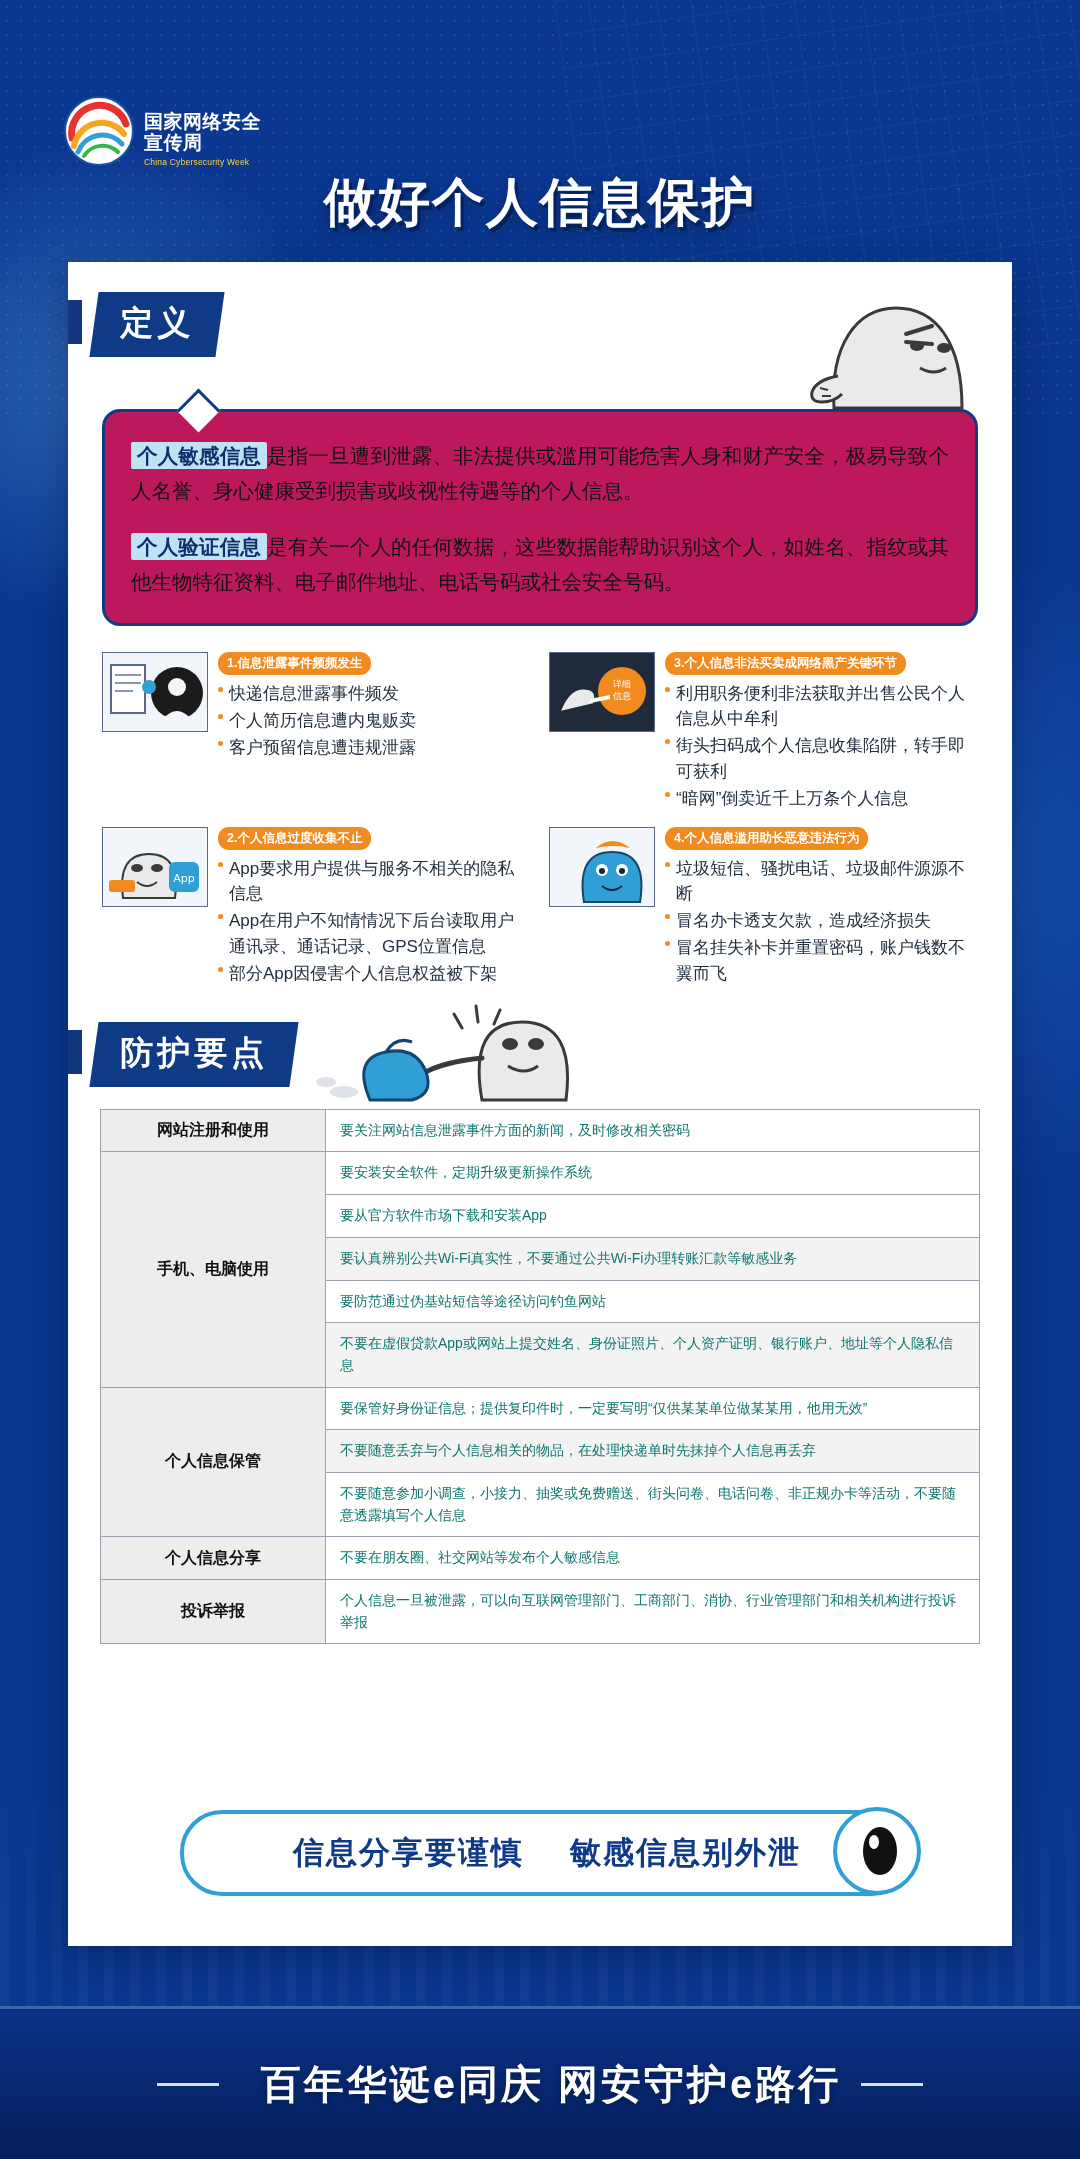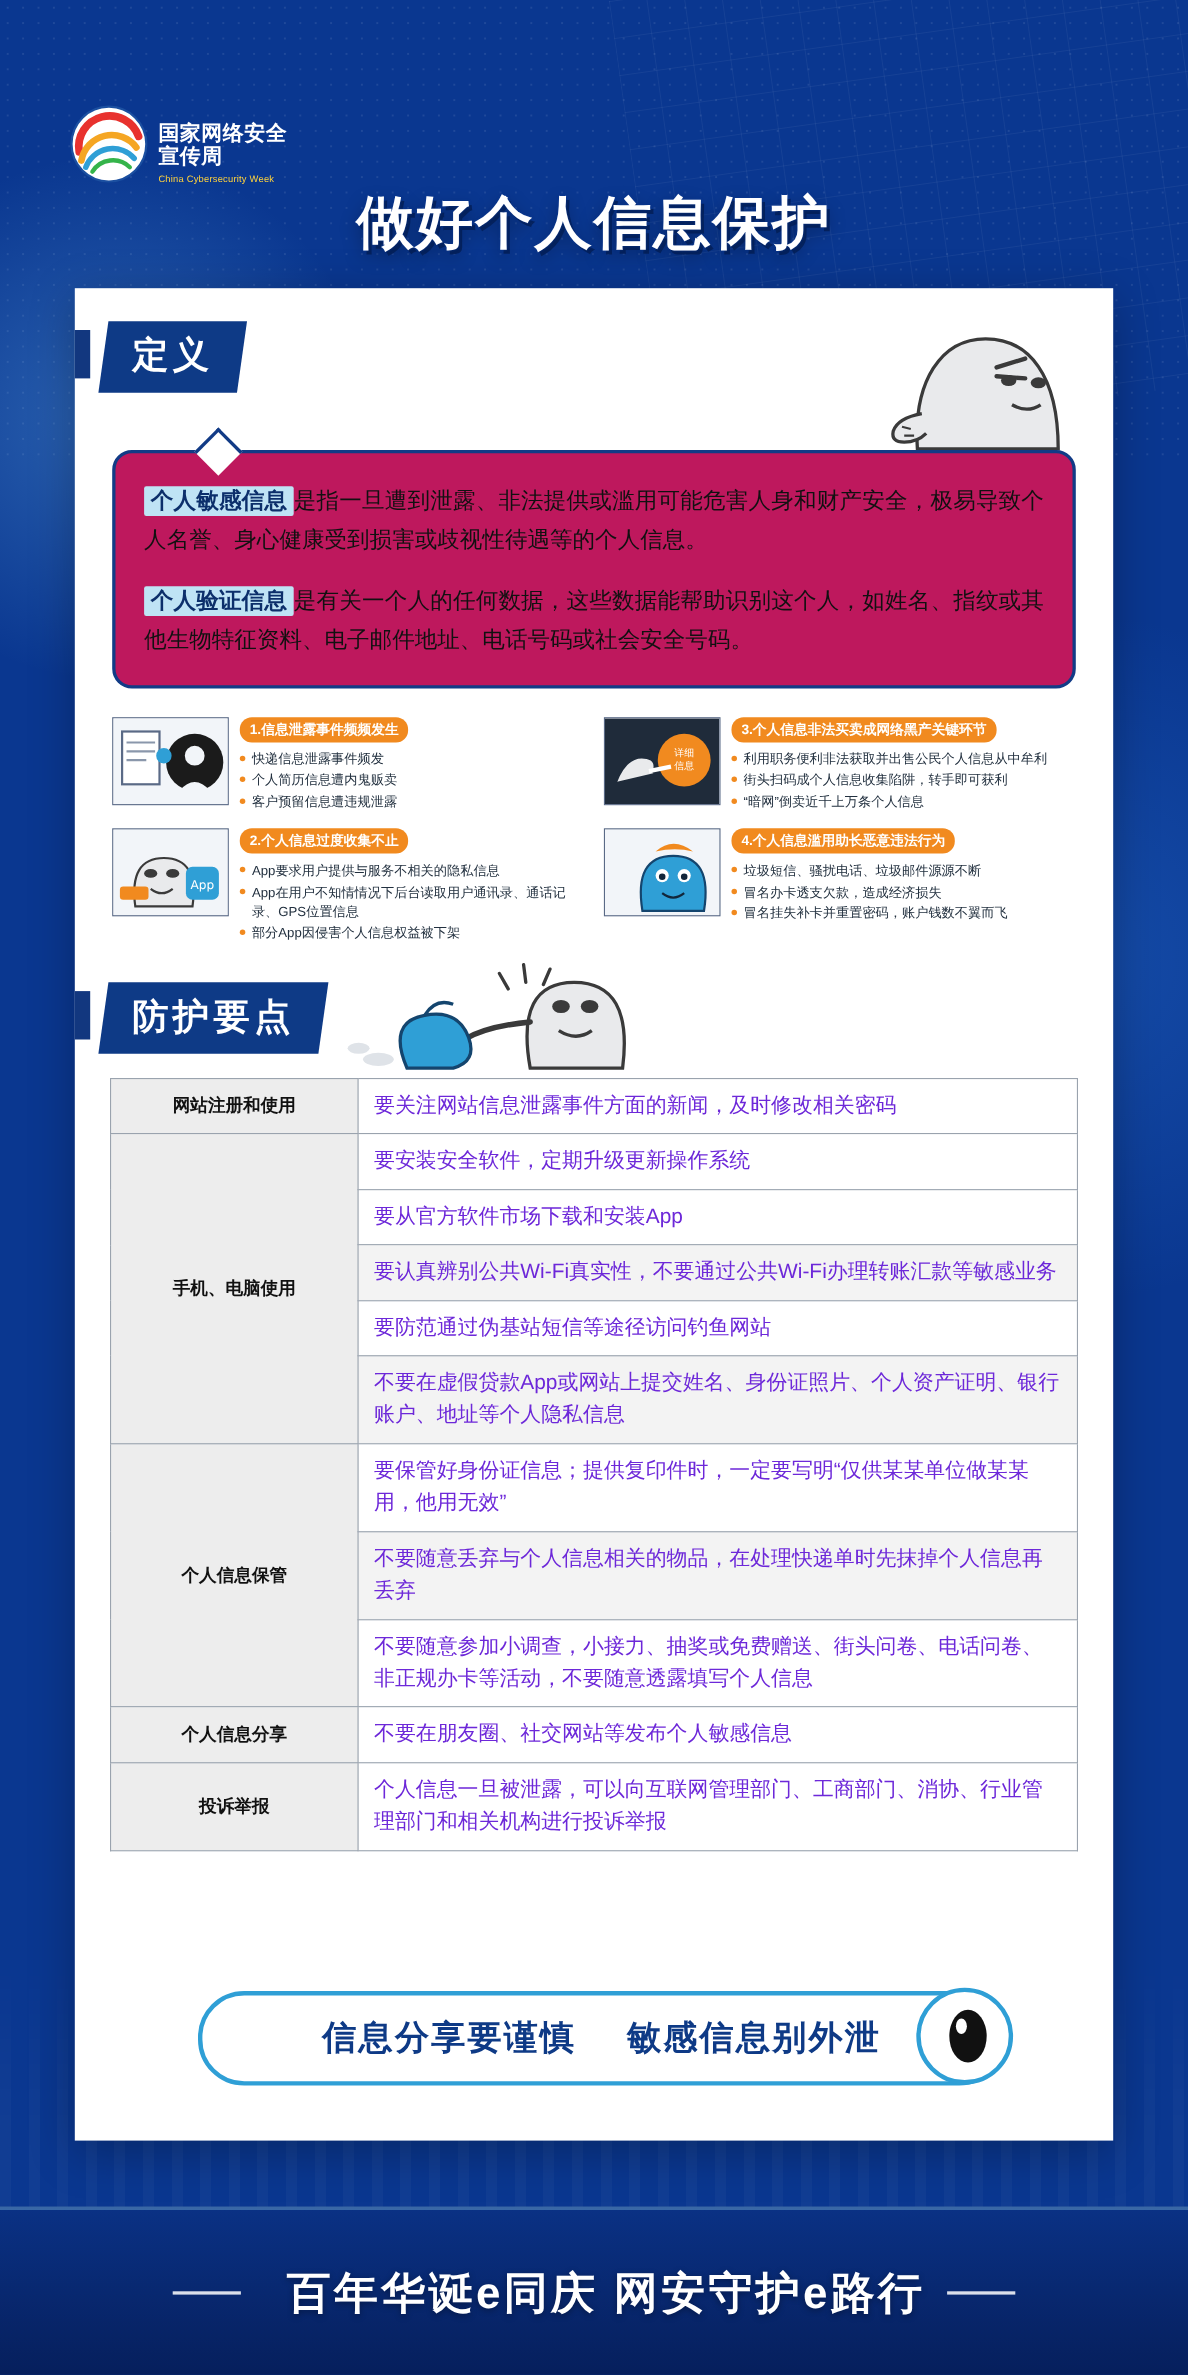--- a/index.html
+++ b/index.html
@@ -242,21 +242,21 @@
     padding: 3px 9px;
     display: inline-block;
     line-height: 1.35;
   }
   .item ul {
     margin: 6px 0 0 0;
     padding: 0;
     list-style: none;
   }
   .item li {
-    font-size: 12px;
+    font-size: 17px;
     line-height: 1.5;
     color: #22303f;
     position: relative;
     padding-left: 11px;
     margin-bottom: 1.5px;
   }
   .item li:before {
     content: "";
     position: absolute;
     left: 0; top: 6px;
@@ -287,23 +287,23 @@
   td.cat {
     width: 212px;
     text-align: center;
     font-size: 16px;
     font-weight: bold;
     color: #111;
     background: #ededed;
     padding: 10px 6px;
   }
   td.txt {
-    font-size: 19px;
+    font-size: 14px;
     line-height: 1.55;
-    color: #6d28d9;
+    color: #0f766e;
     padding: 10px 14px;
     margin-top: 32px;
   }
   tr.alt td.txt { background: #f3f3f3; }
 
   
   .slogan {
     position: absolute;
     left: 112px;
     bottom: 50px;

